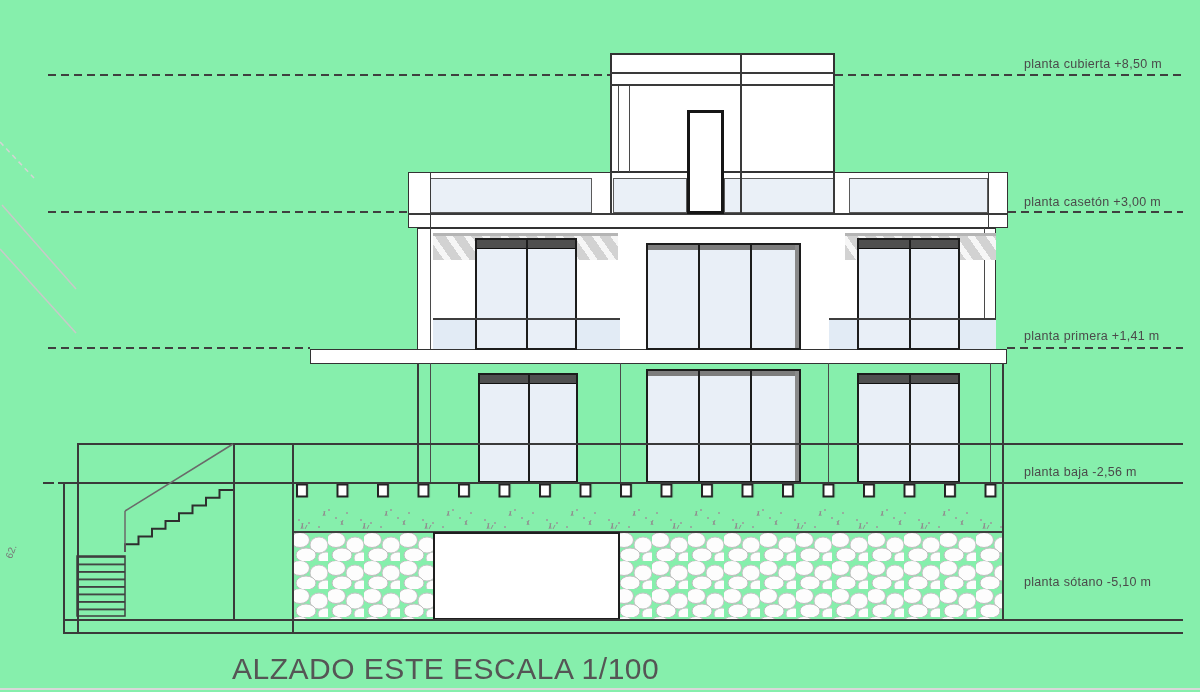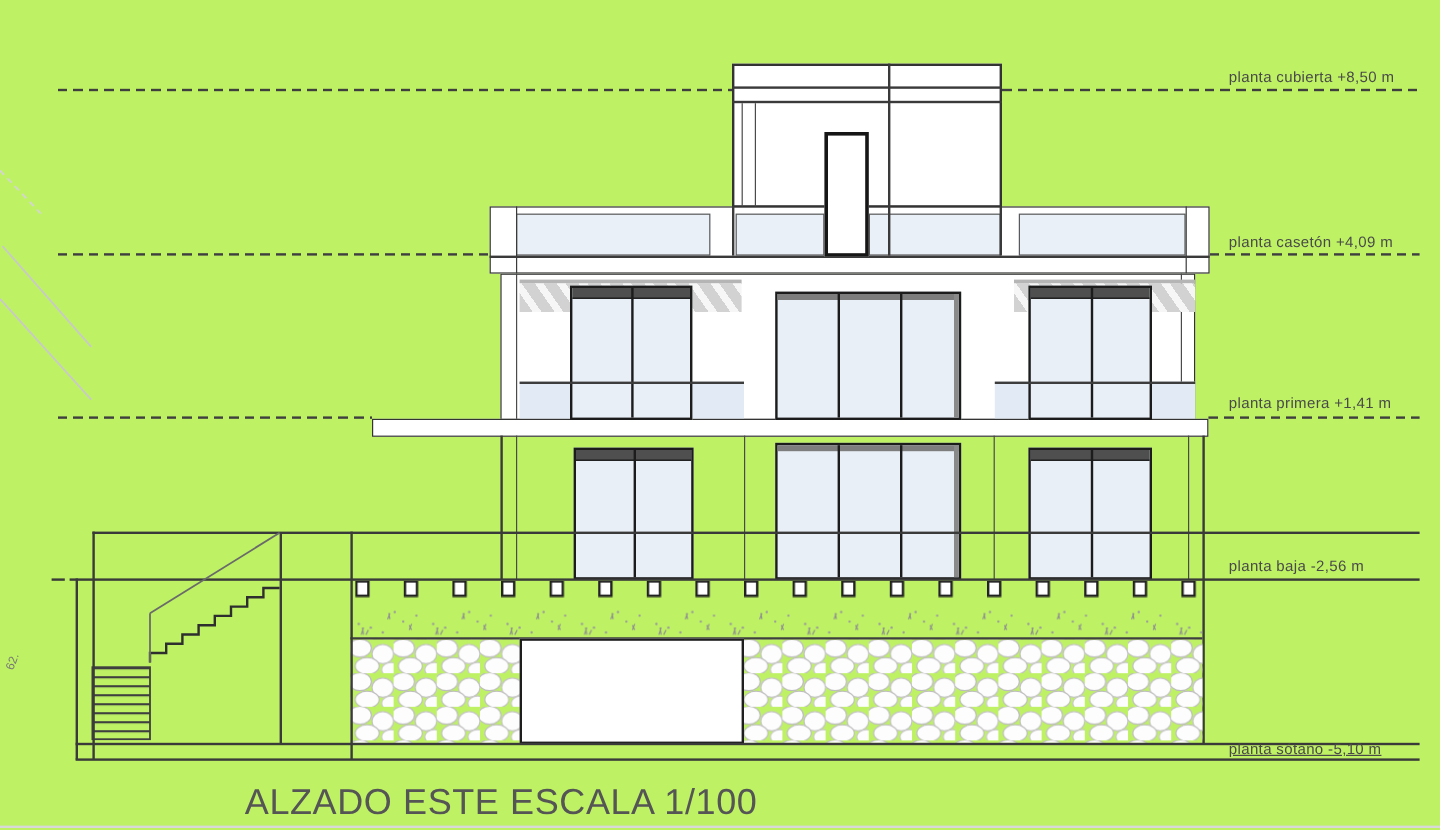--- a/index.html
+++ b/index.html
@@ -1,36 +1,36 @@
 <!DOCTYPE html>
 <html><head>
 <meta charset="utf-8">
 <style>
   html,body{margin:0;padding:0;background:#fff;}
-  #canvas{position:relative;width:1200px;height:692px;background:#bef264;overflow:hidden;
+  #canvas{position:relative;width:1200px;height:692px;background:#86efac;overflow:hidden;
           font-family:"Liberation Sans", sans-serif;}
   .ln{position:absolute;background:#3a3a3a;}
   .thin{background:#4a4a4a;}
   .dash{position:absolute;height:2px;
         background:repeating-linear-gradient(90deg,#3f3f3f 0 8px,transparent 8px 13px);}
   .box{position:absolute;border:2px solid #333;background:#fff;box-sizing:border-box;}
   .box.t15{border-width:1.5px;}
   .pglass{position:absolute;top:178px;height:35px;background:#eaf0f7;border:1px solid #5a5a5a;box-sizing:border-box;}
   .louver{position:absolute;top:233px;height:27px;
           background:repeating-linear-gradient(55deg,#d2d2d2 0 9px,#f6f6f6 9px 15px);
           border-top:3px solid #b5b5b5;box-sizing:border-box;}
   .balfill{position:absolute;top:318px;height:32px;background:#e2ebf5;}
   .balline{position:absolute;top:318px;height:2px;background:#3d3d3d;}
   .win{position:absolute;border:2px solid #1c1c1c;background:#e9eff7;box-sizing:border-box;}
   .win .topbar{position:absolute;left:0;right:0;top:0;height:8px;background:#4f4f4f;border-bottom:1px solid #111;}
   .win .topbar.lite{height:5px;background:#7d7d7d;border-bottom:none;}
   .win .mull{position:absolute;top:0;bottom:0;width:2px;background:#1c1c1c;}
   .win .rgray{position:absolute;top:0;bottom:0;right:0;width:4px;background:#8a8a8a;}
   .lvl-label{position:absolute;left:1024px;font-size:12.5px;color:#4a4a4a;letter-spacing:.3px;white-space:nowrap;}
-  #title{position:absolute;left:204px;top:652px;font-size:30px;color:#555;letter-spacing:.5px;white-space:nowrap;}
+  #title{position:absolute;left:232px;top:652px;font-size:30px;color:#555;letter-spacing:.5px;white-space:nowrap;}
   #side-mark{position:absolute;left:4px;top:546px;font-size:10px;color:#777;transform:rotate(-70deg);}
   svg{position:absolute;left:0;top:0;}
 </style>
 </head>
 <body>
 
 <div id="canvas">
 
   <div class="dash" style="left:48px;top:74px;width:562px;"></div>
   <div class="dash" style="left:835px;top:74px;width:348px;"></div>
@@ -166,22 +166,22 @@
   <div class="box" style="left:433px;top:532px;width:187px;height:88px;border-width:2.5px;border-color:#1e1e1e;"></div>
 
   <div class="ln" style="left:63px;top:482px;width:1.5px;height:151px;"></div>
   <div class="ln" style="left:77px;top:443px;width:1.5px;height:190px;"></div>
   <div class="ln" style="left:233px;top:445px;width:1.5px;height:175px;"></div>
   <div class="ln" style="left:292px;top:443px;width:1.5px;height:190px;"></div>
   <div class="ln" style="left:63px;top:619px;width:1120px;height:2px;"></div>
   <div class="ln" style="left:63px;top:632px;width:1120px;height:2px;"></div>
 
   <div class="lvl-label" style="top:57px;">planta cubierta +8,50 m</div>
-  <div class="lvl-label" style="top:195px;">planta casetón +4,09 m</div>
+  <div class="lvl-label" style="top:195px;">planta casetón +3,00 m</div>
   <div class="lvl-label" style="top:329px;">planta primera +1,41 m</div>
   <div class="lvl-label" style="top:465px;">planta baja -2,56 m</div>
-  <div class="lvl-label" style="top:617px;text-decoration:underline;">planta sótano -5,10 m</div>
+  <div class="lvl-label" style="top:575px;">planta sótano -5,10 m</div>
 
   <div id="side-mark">62.</div>
   <div id="title">ALZADO ESTE ESCALA 1/100</div>
 
   <div class="ln" style="left:0;top:688px;width:1200px;height:2px;background:#d8d8d8;"></div>
 </div>
 
 </body></html>

